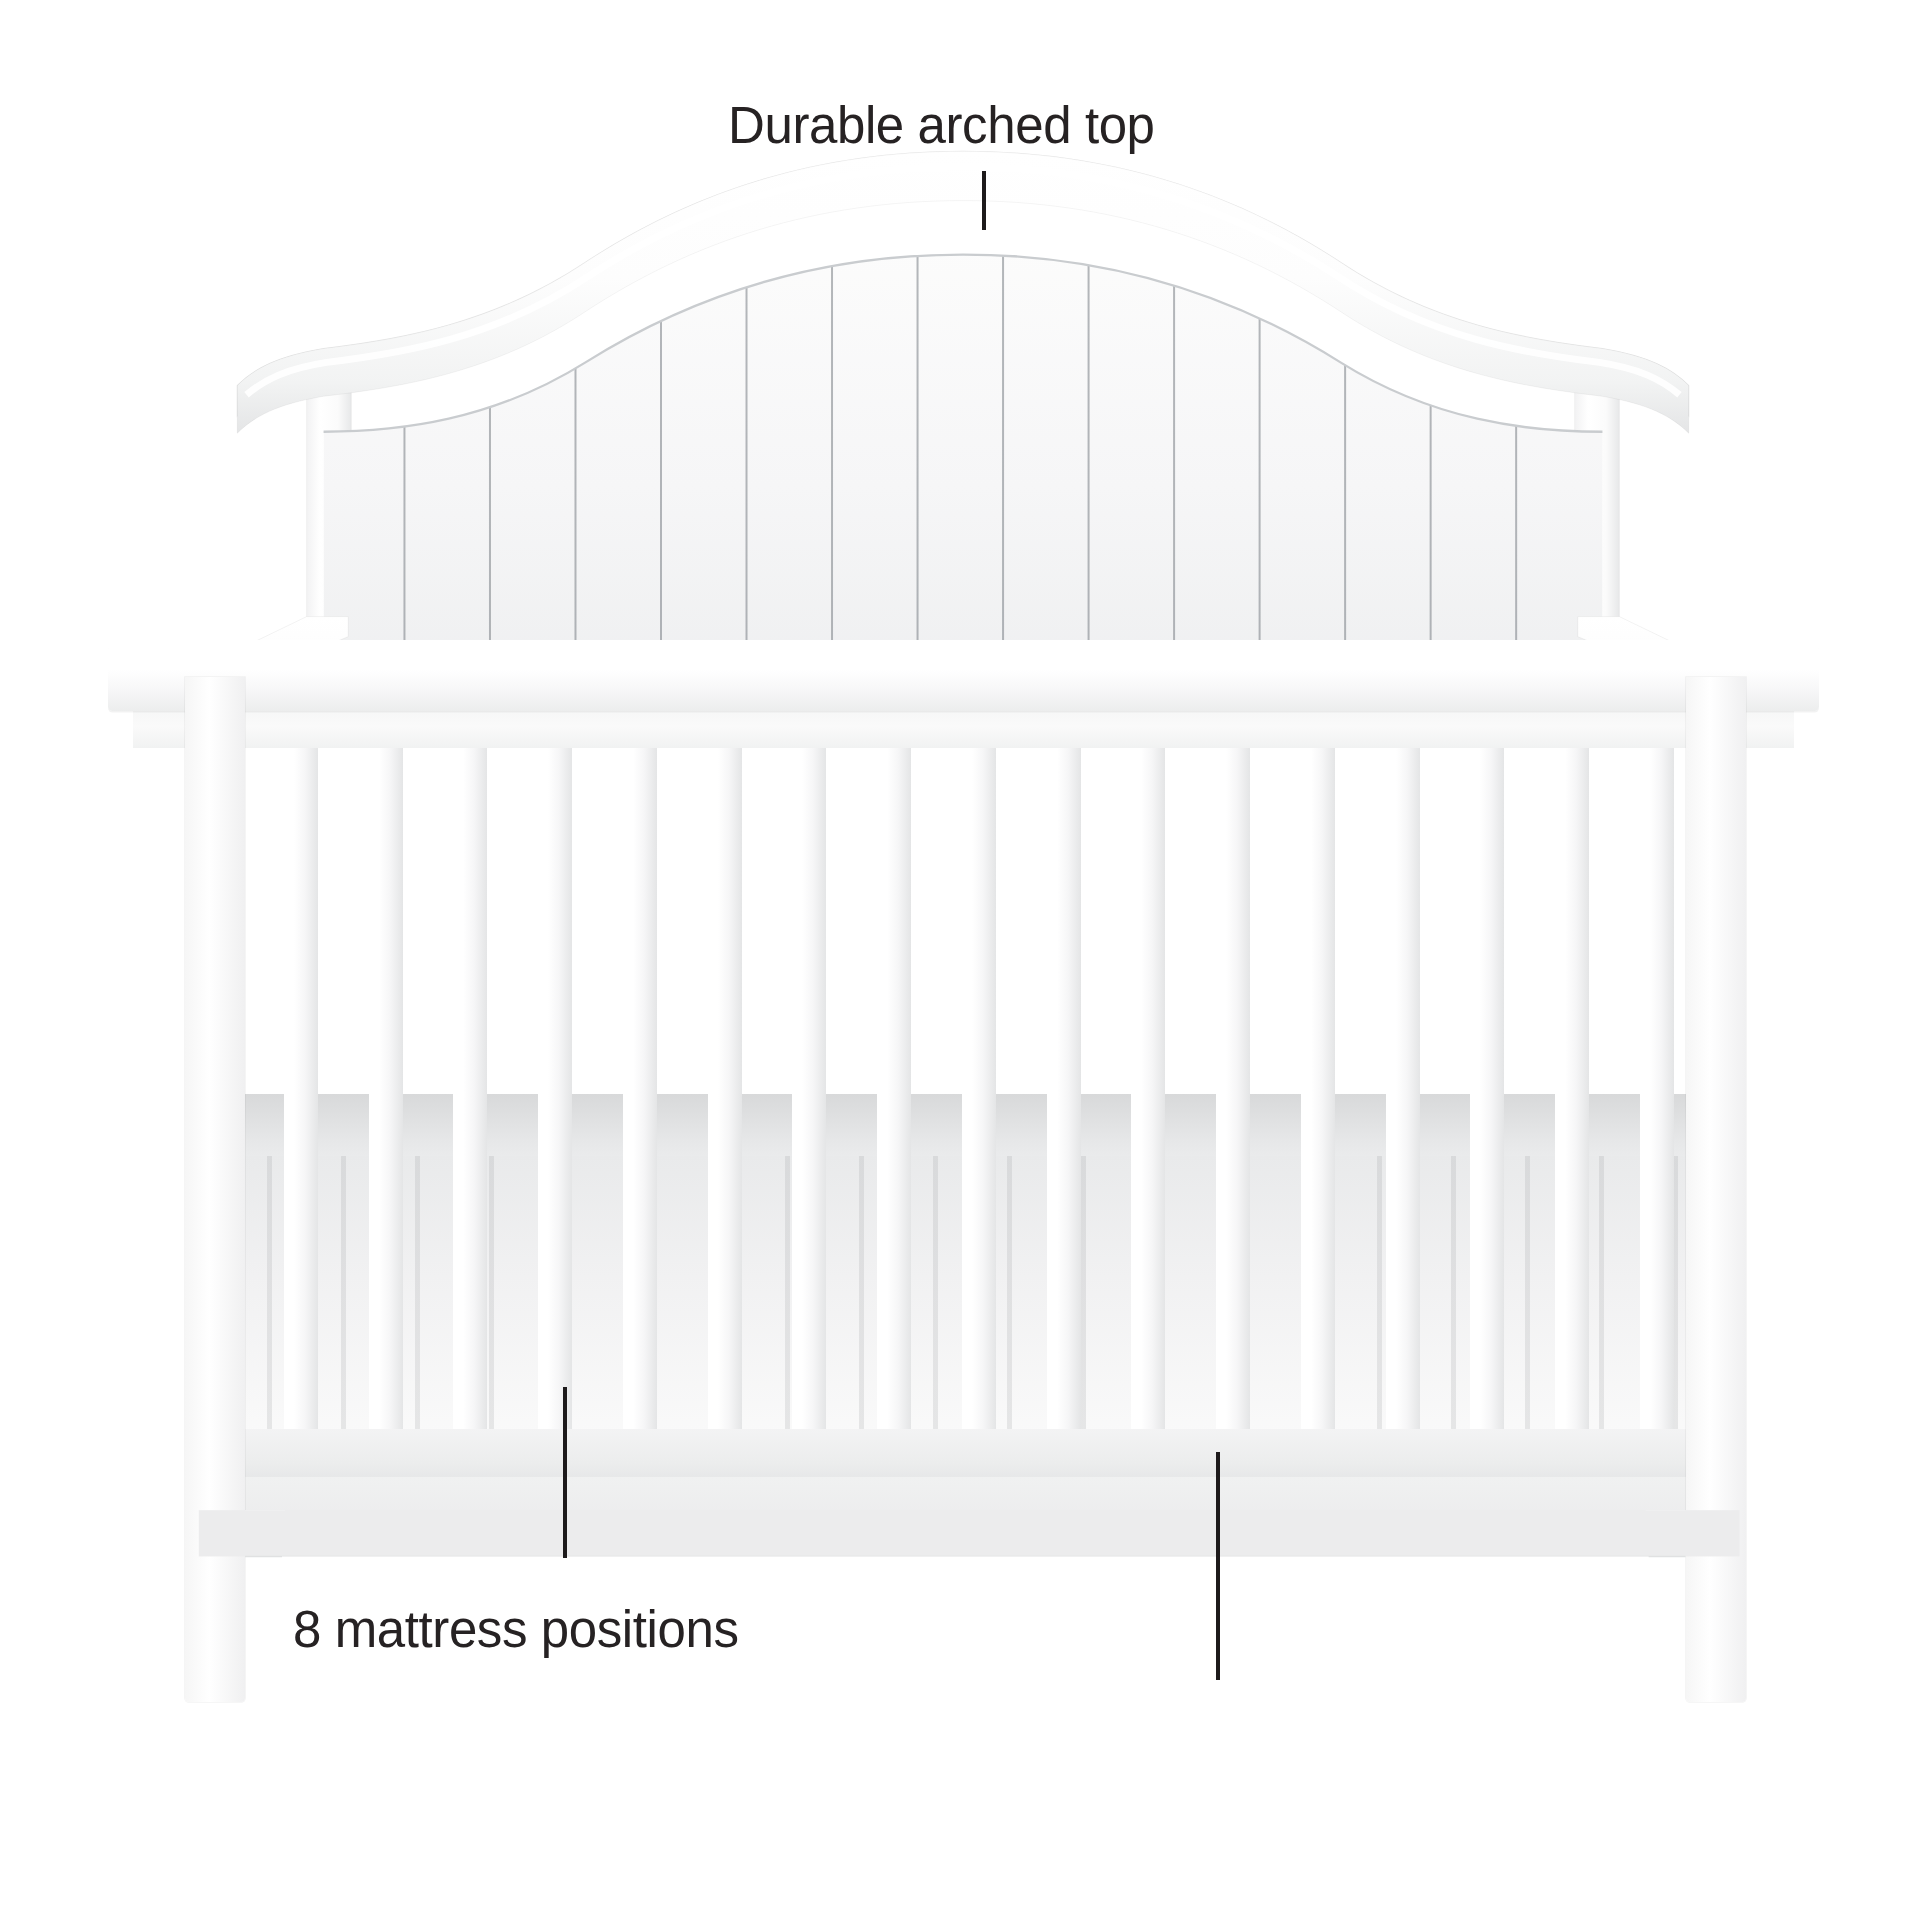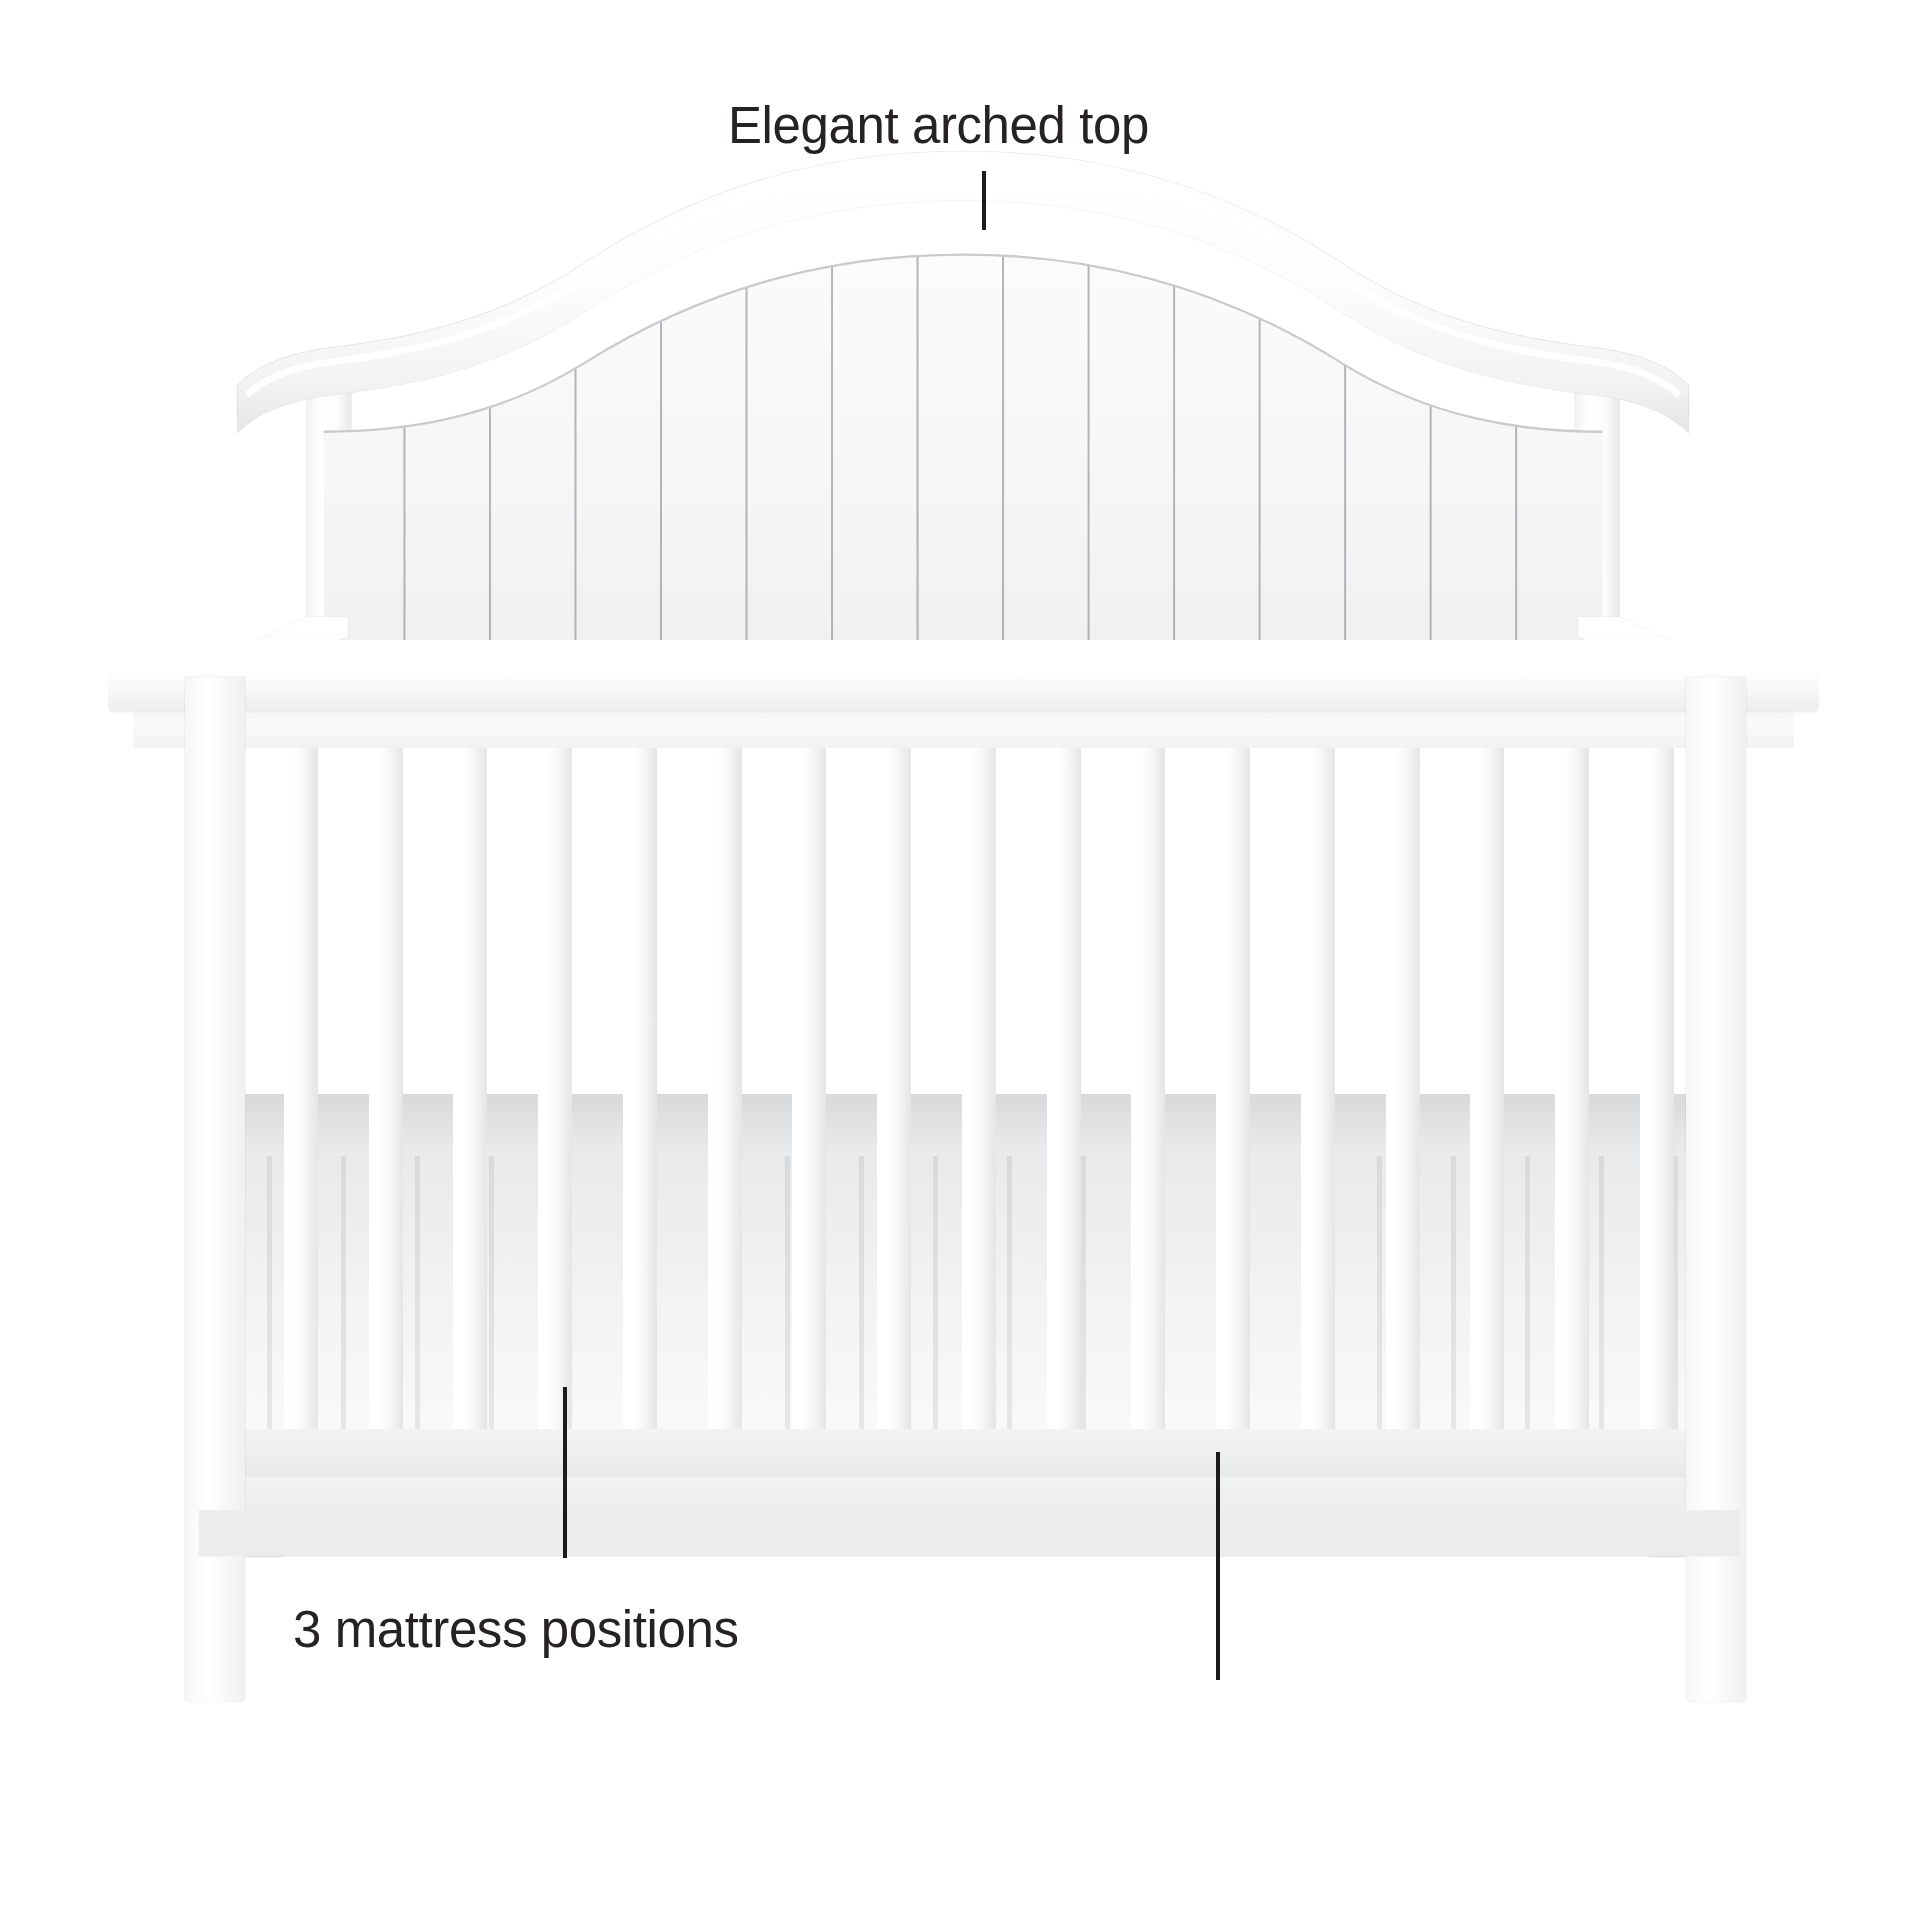--- a/index.html
+++ b/index.html
@@ -243,22 +243,22 @@
       <path d="M 2188 0 L 2188 60 C 2166 60 2146 44 2140 22 L 2136 0 Z" fill="#ffffff"></path>
       <rect x="258" y="0" width="2000" height="60" fill="#ececed"></rect>
       <path d="M 318 60 L 2188 60" stroke="#e0e1e2" stroke-width="2" fill="none"></path>
 
       <path d="M 366 60 C 380 60 394 60 404 60
                L 2102 60 C 2112 60 2126 60 2140 60
                L 2140 250 L 366 250 Z" fill="#ffffff"></path>
     </svg>
   </div>
 
-  <div class="callout" style="left:728px;top:100px;">Elegant arched top</div>
+  <div class="callout" style="left:728px;top:100px;">Durable arched top</div>
   <div class="leader" style="left:982px;top:171px;height:59px;"></div>
 
-  <div class="callout" style="left:293px;top:1604px;">3 mattress positions</div>
+  <div class="callout" style="left:293px;top:1604px;">8 mattress positions</div>
   <div class="leader" style="left:563px;top:1387px;height:171px;"></div>
 
   <div class="leader" style="left:1216px;top:1452px;height:228px;"></div>
 
 </div>
 
 
 </body></html>

